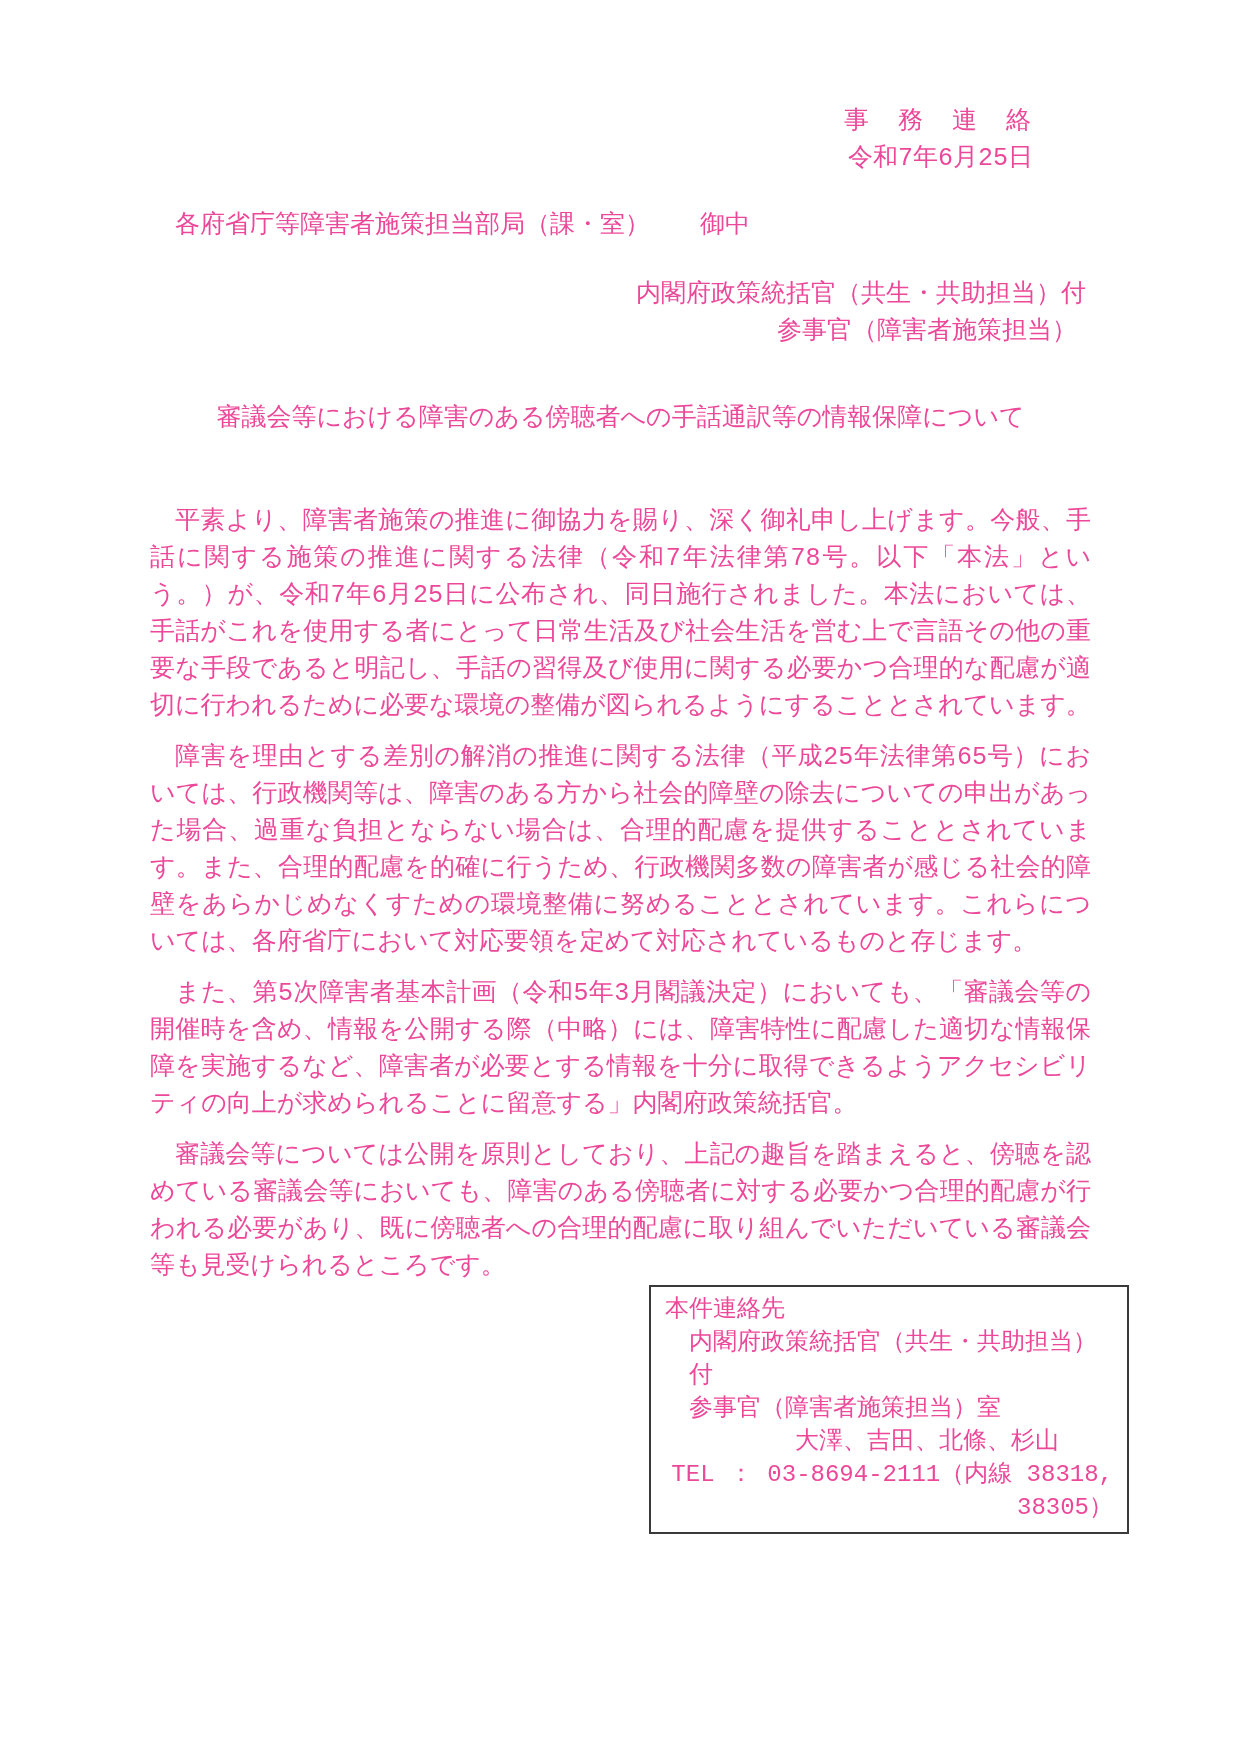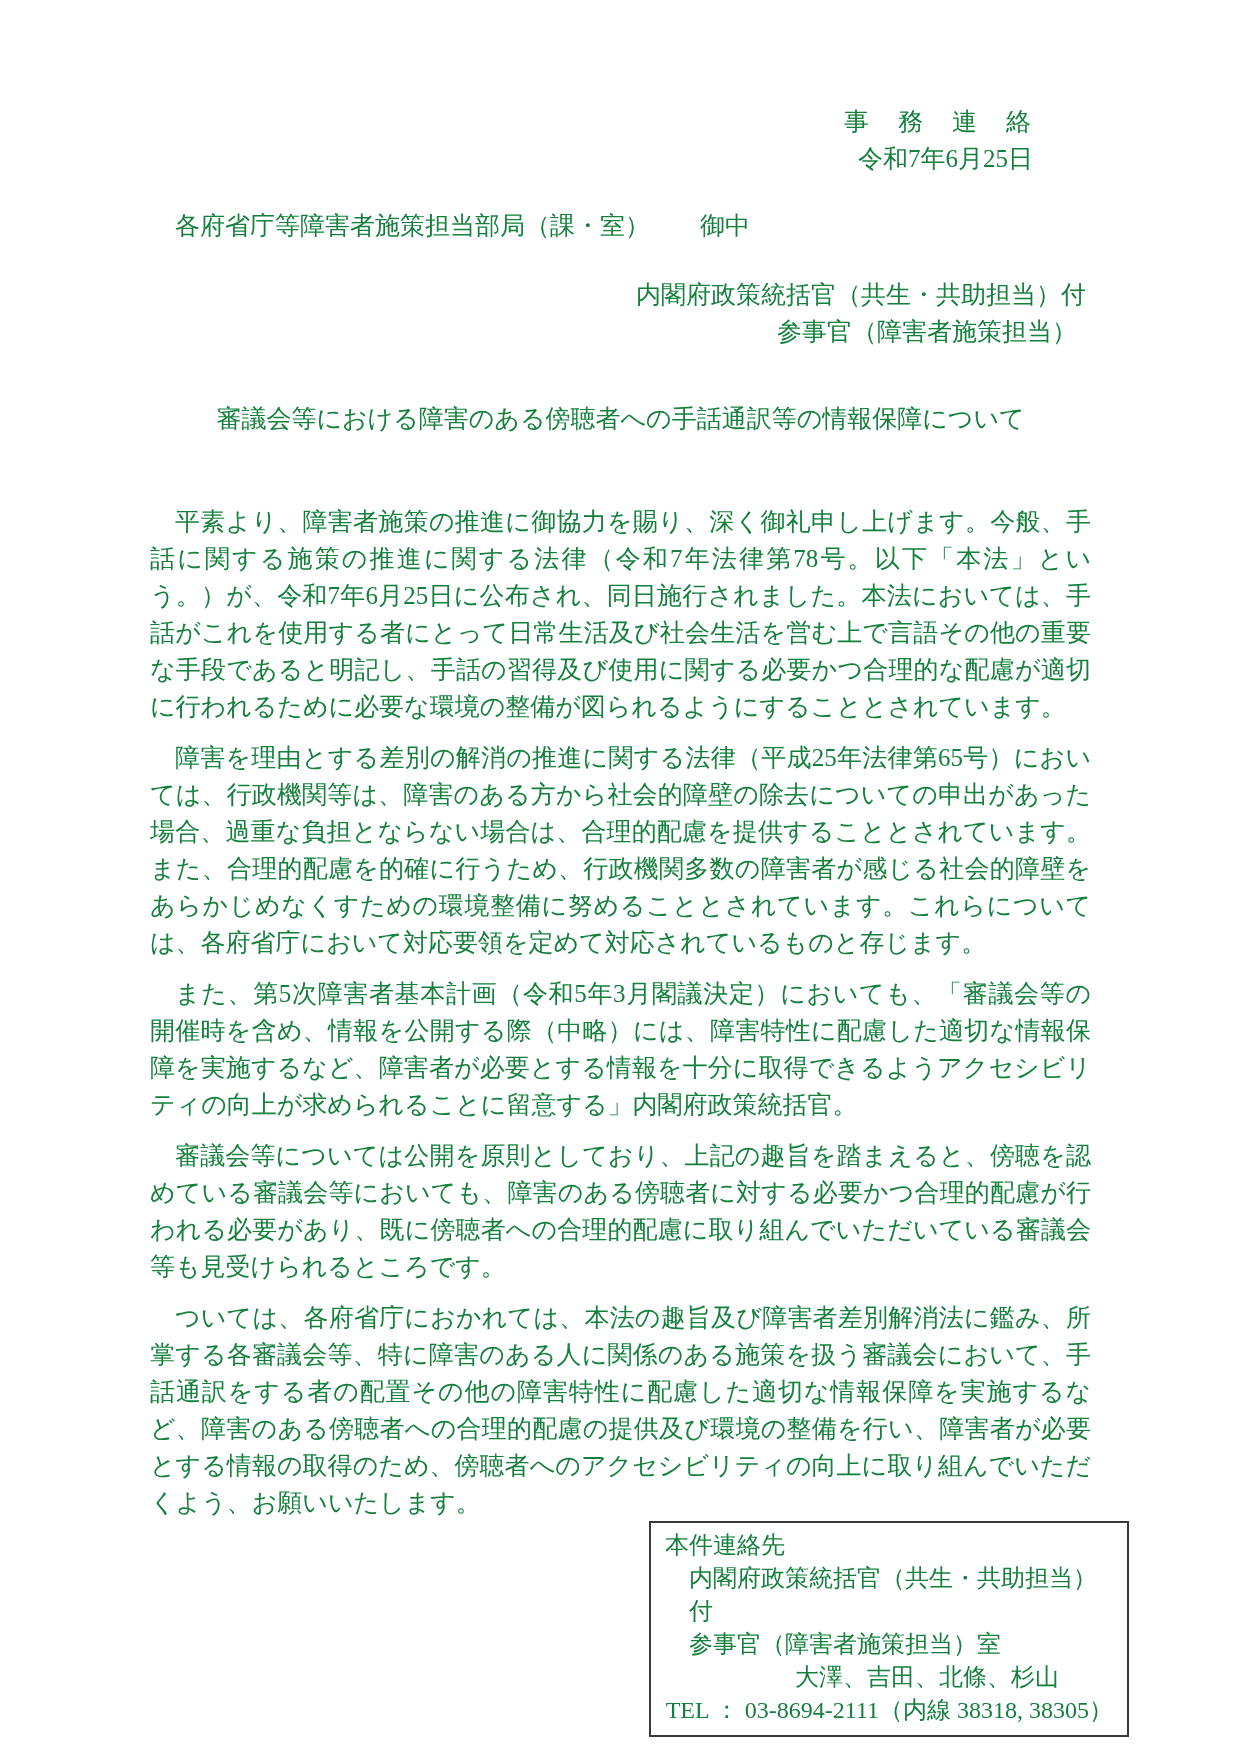--- a/index.html
+++ b/index.html
@@ -6,24 +6,24 @@
     margin: 0;
     padding: 0;
     background: #ffffff;
   }
   .page {
     position: relative;
     width: 1241px;
     height: 1754px;
     margin: 0 auto;
     background: #ffffff;
-    color: #15803d;
+    color: #ec4899;
     box-sizing: border-box;
     padding: 103px 150px 0 150px;
-    font-family: Liberation Serif, serif;
+    font-family: Liberation Mono, monospace;
     font-size: 25px;
     line-height: 37px;
     overflow: hidden;
   }
   .doc-header {
     text-align: right;
     padding-right: 58px;
   }
   .doc-type {
     letter-spacing: 2px;
@@ -91,21 +91,20 @@
     <div class="sender-office">参事官（障害者施策担当）</div>
   </div>
 
   <div class="subject">審議会等における障害のある傍聴者への手話通訳等の情報保障について</div>
 
   <div class="body-text">
     <p>平素より、障害者施策の推進に御協力を賜り、深く御礼申し上げます。今般、手話に関する施策の推進に関する法律（令和7年法律第78号。以下「本法」という。）が、令和7年6月25日に公布され、同日施行されました。本法においては、手話がこれを使用する者にとって日常生活及び社会生活を営む上で言語その他の重要な手段であると明記し、手話の習得及び使用に関する必要かつ合理的な配慮が適切に行われるために必要な環境の整備が図られるようにすることとされています。</p>
     <p>障害を理由とする差別の解消の推進に関する法律（平成25年法律第65号）においては、行政機関等は、障害のある方から社会的障壁の除去についての申出があった場合、過重な負担とならない場合は、合理的配慮を提供することとされています。また、合理的配慮を的確に行うため、行政機関多数の障害者が感じる社会的障壁をあらかじめなくすための環境整備に努めることとされています。これらについては、各府省庁において対応要領を定めて対応されているものと存じます。</p>
     <p>また、第5次障害者基本計画（令和5年3月閣議決定）においても、「審議会等の開催時を含め、情報を公開する際（中略）には、障害特性に配慮した適切な情報保障を実施するなど、障害者が必要とする情報を十分に取得できるようアクセシビリティの向上が求められることに留意する」内閣府政策統括官。</p>
     <p>審議会等については公開を原則としており、上記の趣旨を踏まえると、傍聴を認めている審議会等においても、障害のある傍聴者に対する必要かつ合理的配慮が行われる必要があり、既に傍聴者への合理的配慮に取り組んでいただいている審議会等も見受けられるところです。</p>
-    <p>ついては、各府省庁におかれては、本法の趣旨及び障害者差別解消法に鑑み、所掌する各審議会等、特に障害のある人に関係のある施策を扱う審議会において、手話通訳をする者の配置その他の障害特性に配慮した適切な情報保障を実施するなど、障害のある傍聴者への合理的配慮の提供及び環境の整備を行い、障害者が必要とする情報の取得のため、傍聴者へのアクセシビリティの向上に取り組んでいただくよう、お願いいたします。</p>
   </div>
 
   <div class="contact-box">
     <div>本件連絡先</div>
     <div class="indent1">内閣府政策統括官（共生・共助担当）付</div>
     <div class="indent1">参事官（障害者施策担当）室</div>
     <div class="contact-names">大澤、吉田、北條、杉山</div>
     <div class="contact-tel">TEL ： 03-8694-2111（内線 38318, 38305）</div>
   </div>
 

